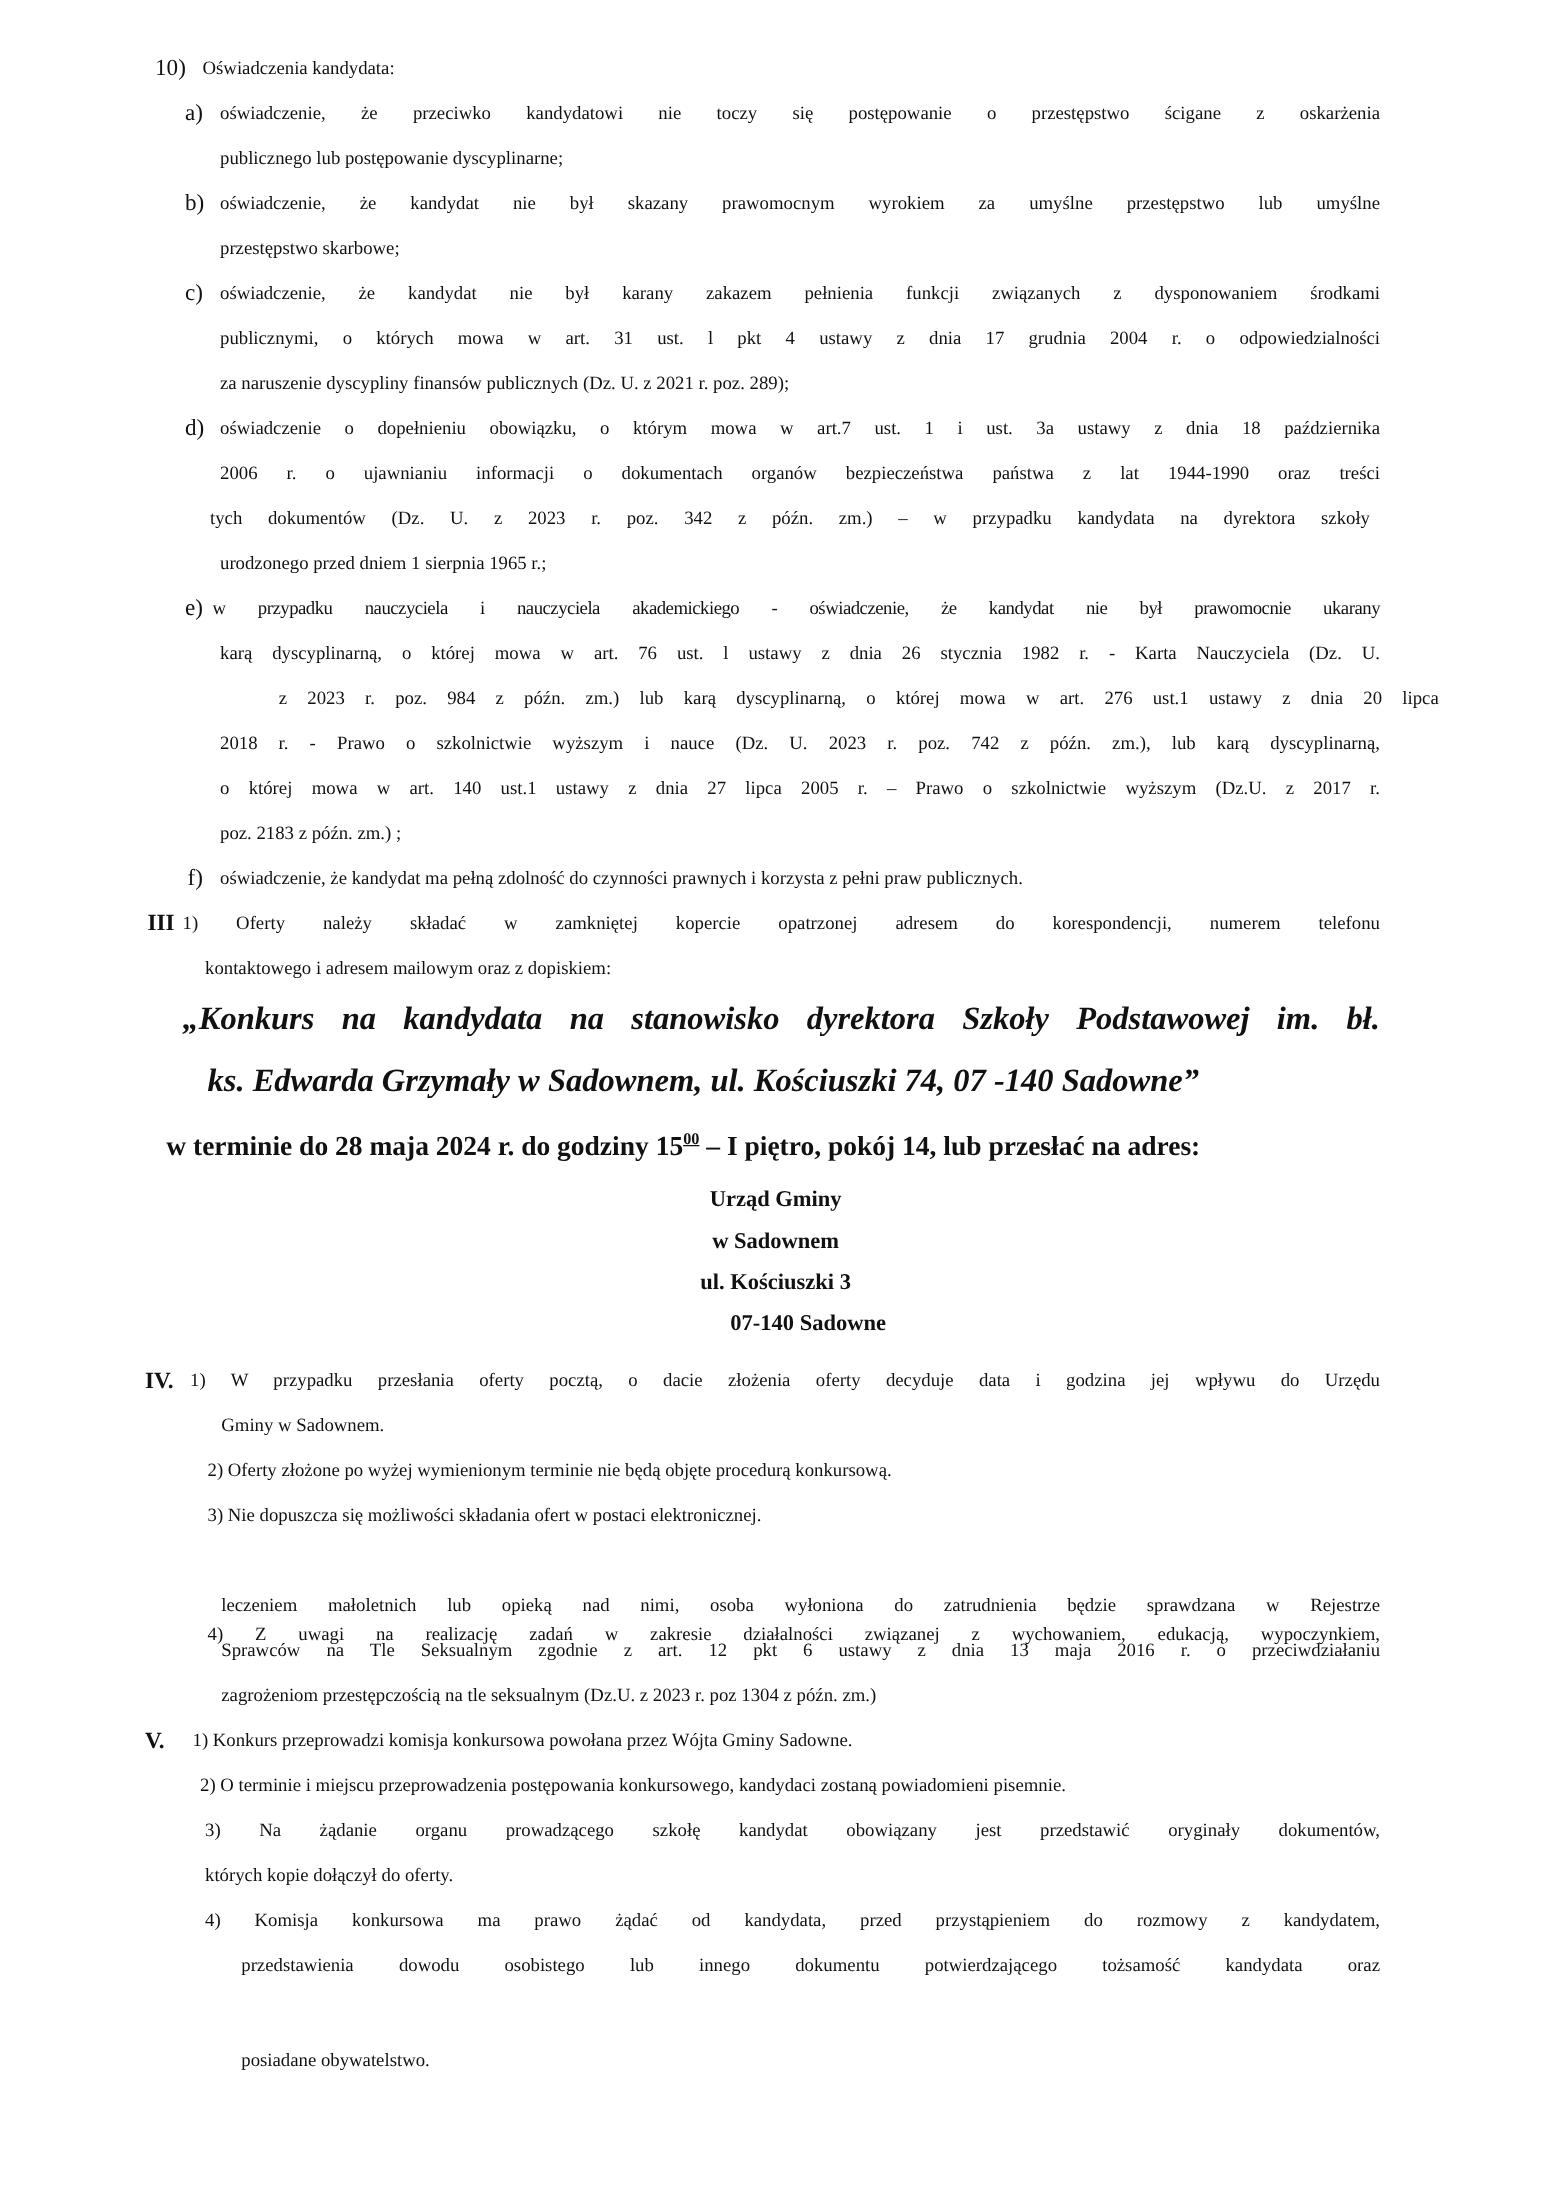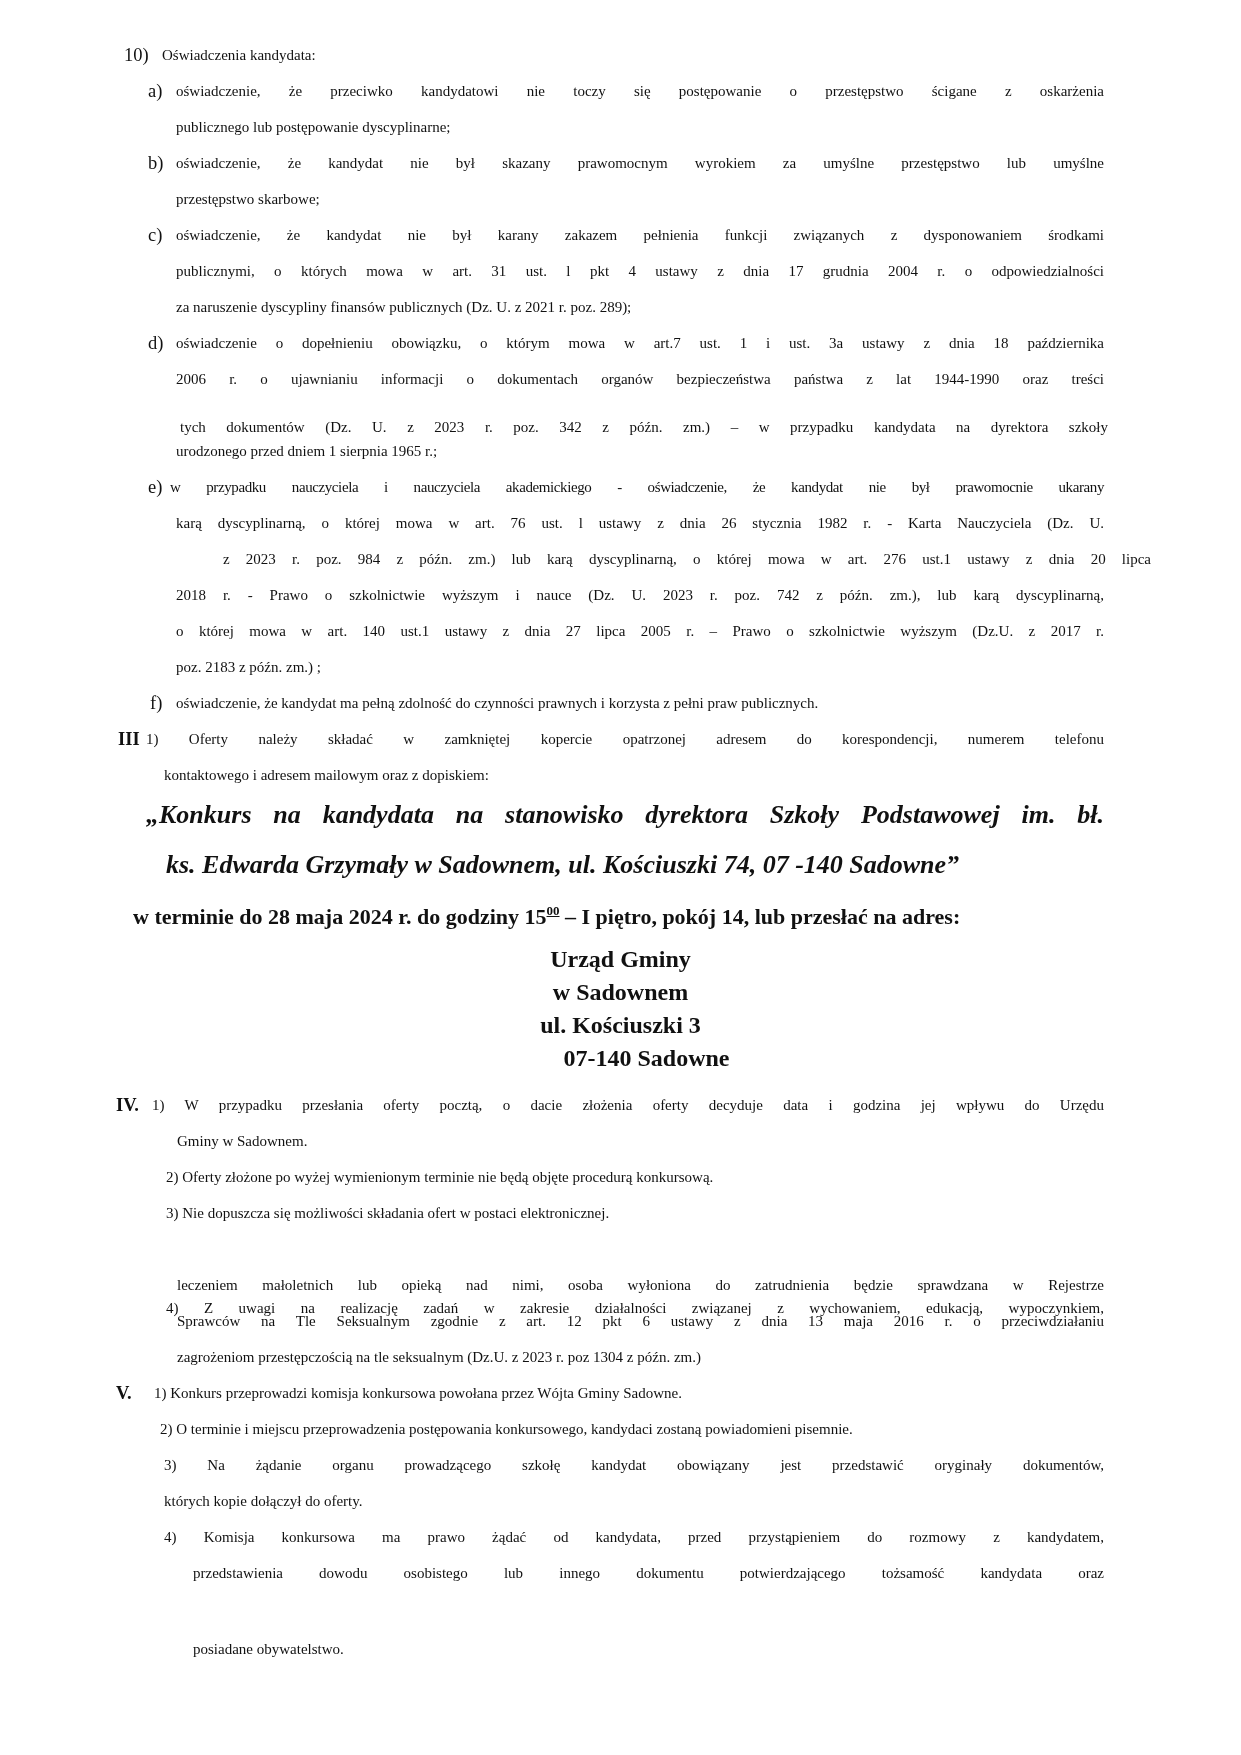--- a/index.html
+++ b/index.html
@@ -4,21 +4,21 @@
 <style>
   html, body { margin: 0; padding: 0; background: #ffffff; }
   body { width: 1241px; height: 1755px; position: relative; overflow: hidden;
          font-family: "Liberation Serif", "DejaVu Serif", serif; color: #111; }
   .ln { position: absolute; white-space: nowrap; font-size: 15px; line-height: 22px; }
   .j { text-align: justify; text-align-last: justify; }
   .lbl { position: absolute; font-size: 18.5px; line-height: 22px; }
   .bold { font-weight: bold; }
   .quote { position: absolute; font-style: italic; font-weight: bold; font-size: 26px; line-height: 30px; white-space: nowrap; }
   .deadline { position: absolute; font-weight: bold; font-size: 22px; line-height: 26px; white-space: nowrap; }
-  .addr { position: absolute; left: 0; width: 1241px; text-align: center; font-weight: bold; font-size: 24px; line-height: 31px; }
+  .addr { position: absolute; left: 0; width: 1241px; text-align: center; font-weight: bold; font-size: 18px; line-height: 31px; }
   sup.u { font-size: 13px; text-decoration: underline; vertical-align: 9px; }
 </style>
 </head>
 <body>
 
 <div>
   <span class="lbl" style="left:124px; top:44px;">10)</span>
   <span class="ln" style="left:162px; top:44px;">Oświadczenia kandydata:</span>
 </div>
 
@@ -38,21 +38,21 @@
   <span class="lbl" style="left:148px; top:224px;">c)</span>
   <span class="ln j" style="left:176px; top:224px; width:928px;">oświadczenie, że kandydat nie był karany zakazem pełnienia funkcji związanych z dysponowaniem środkami</span>
   <span class="ln j" style="left:176px; top:260px; width:928px;">publicznymi, o których mowa w art. 31 ust. l pkt 4 ustawy z dnia 17 grudnia 2004 r.  o odpowiedzialności</span>
   <span class="ln" style="left:176px; top:296px;">za naruszenie dyscypliny finansów publicznych (Dz. U. z 2021 r. poz. 289);</span>
 </div>
 
 <div>
   <span class="lbl" style="left:148px; top:332px;">d)</span>
   <span class="ln j" style="left:176px; top:332px; width:928px;">oświadczenie o dopełnieniu obowiązku, o którym mowa w art.7 ust. 1 i ust. 3a ustawy z dnia 18 października</span>
   <span class="ln j" style="left:176px; top:368px; width:928px;">2006 r. o ujawnianiu informacji o dokumentach organów bezpieczeństwa państwa z lat 1944-1990 oraz treści</span>
-  <span class="ln j" style="left:180px; top:404px; width:928px;margin-top:12px;">tych dokumentów (Dz. U. z 2023 r. poz. 342 z późn. zm.) – w przypadku kandydata na dyrektora szkoły</span>
+  <span class="ln j" style="left:168px; top:404px; width:928px;">tych dokumentów (Dz. U. z 2023 r. poz. 342 z późn. zm.) – w przypadku kandydata na dyrektora szkoły</span>
   <span class="ln" style="left:176px; top:440px;">urodzonego przed dniem 1 sierpnia 1965 r.;</span>
 </div>
 
 <div>
   <span class="lbl" style="left:148px; top:476px;">e)</span>
   <span class="ln j" style="left:170px; top:476px; width:934px; letter-spacing:-0.4px;">w przypadku nauczyciela i nauczyciela akademickiego - oświadczenie, że kandydat nie był prawomocnie ukarany</span>
   <span class="ln j" style="left:176px; top:512px; width:928px;">karą dyscyplinarną, o której mowa w art. 76 ust. l ustawy z dnia 26 stycznia 1982 r. - Karta Nauczyciela (Dz. U.</span>
   <span class="ln j" style="left:176px; top:548px; width:928px;margin-left:47px;">z 2023 r. poz. 984 z późn. zm.)  lub karą dyscyplinarną, o której mowa w art. 276 ust.1 ustawy z dnia 20 lipca</span>
   <span class="ln j" style="left:176px; top:584px; width:928px;">2018 r. - Prawo o szkolnictwie wyższym i nauce (Dz. U. 2023 r. poz. 742 z późn. zm.), lub karą dyscyplinarną,</span>
   <span class="ln j" style="left:176px; top:620px; width:928px;">o której mowa w art. 140 ust.1 ustawy z dnia 27 lipca 2005 r. – Prawo o szkolnictwie wyższym (Dz.U. z 2017 r.</span>

